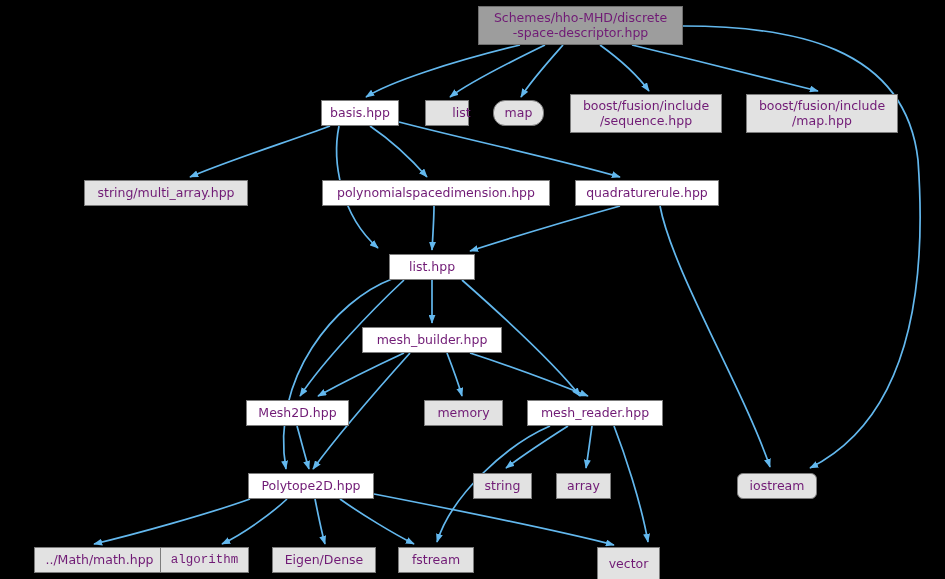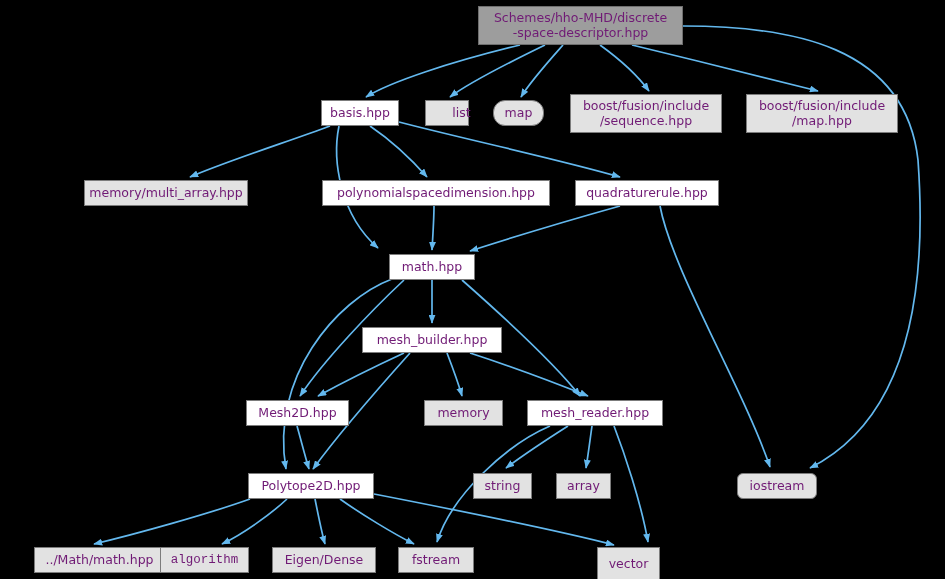--- a/index.html
+++ b/index.html
@@ -61,24 +61,24 @@
   <div id="node-layer">
       <div class="node root" style="left: 478px; top: 6px; width: 205px; height: 39px;">Schemes/hho-MHD/discrete
 -space-descriptor.hpp</div>
       <div class="node hdr" style="left: 321px; top: 100px; width: 78px; height: 26px;">basis.hpp</div>
       <div class="node sys" style="left: 425px; top: 100px; width: 44px; height: 26px; padding-left: 32px;">list</div>
       <div class="node sys" style="left: 493px; top: 100px; width: 51px; height: 26px; border-radius: 12px;">map</div>
       <div class="node sys" style="left: 570px; top: 94px; width: 152px; height: 39px;">boost/fusion/include
 /sequence.hpp</div>
       <div class="node sys" style="left: 746px; top: 94px; width: 152px; height: 39px;">boost/fusion/include
 /map.hpp</div>
-      <div class="node sys" style="left: 84px; top: 180px; width: 164px; height: 26px;">memory/multi_array.hpp</div>
+      <div class="node sys" style="left: 84px; top: 180px; width: 164px; height: 26px;">string/multi_array.hpp</div>
       <div class="node hdr" style="left: 322px; top: 180px; width: 228px; height: 26px;">polynomialspacedimension.hpp</div>
       <div class="node hdr" style="left: 575px; top: 180px; width: 144px; height: 26px;">quadraturerule.hpp</div>
-      <div class="node hdr" style="left: 389px; top: 254px; width: 86px; height: 26px;">math.hpp</div>
+      <div class="node hdr" style="left: 389px; top: 254px; width: 86px; height: 26px;">list.hpp</div>
       <div class="node hdr" style="left: 362px; top: 327px; width: 140px; height: 26px;">mesh_builder.hpp</div>
       <div class="node hdr" style="left: 246px; top: 400px; width: 103px; height: 26px;">Mesh2D.hpp</div>
       <div class="node sys" style="left: 424px; top: 400px; width: 79px; height: 26px;">memory</div>
       <div class="node hdr" style="left: 527px; top: 400px; width: 136px; height: 26px;">mesh_reader.hpp</div>
       <div class="node hdr" style="left: 248px; top: 473px; width: 126px; height: 26px;">Polytope2D.hpp</div>
       <div class="node sys" style="left: 473px; top: 473px; width: 59px; height: 26px;">string</div>
       <div class="node sys" style="left: 556px; top: 473px; width: 55px; height: 26px;">array</div>
       <div class="node sys" style="left: 737px; top: 473px; width: 80px; height: 26px; border-radius: 6px;">iostream</div>
       <div class="node sys" style="left: 7px; top: 547px; width: 131px; height: 26px; margin-left: 27px;">../Math/math.hpp</div>
       <div class="node sys" style="left: 160px; top: 547px; width: 89px; height: 26px; font-family: Liberation Mono, monospace;">algorithm</div>

